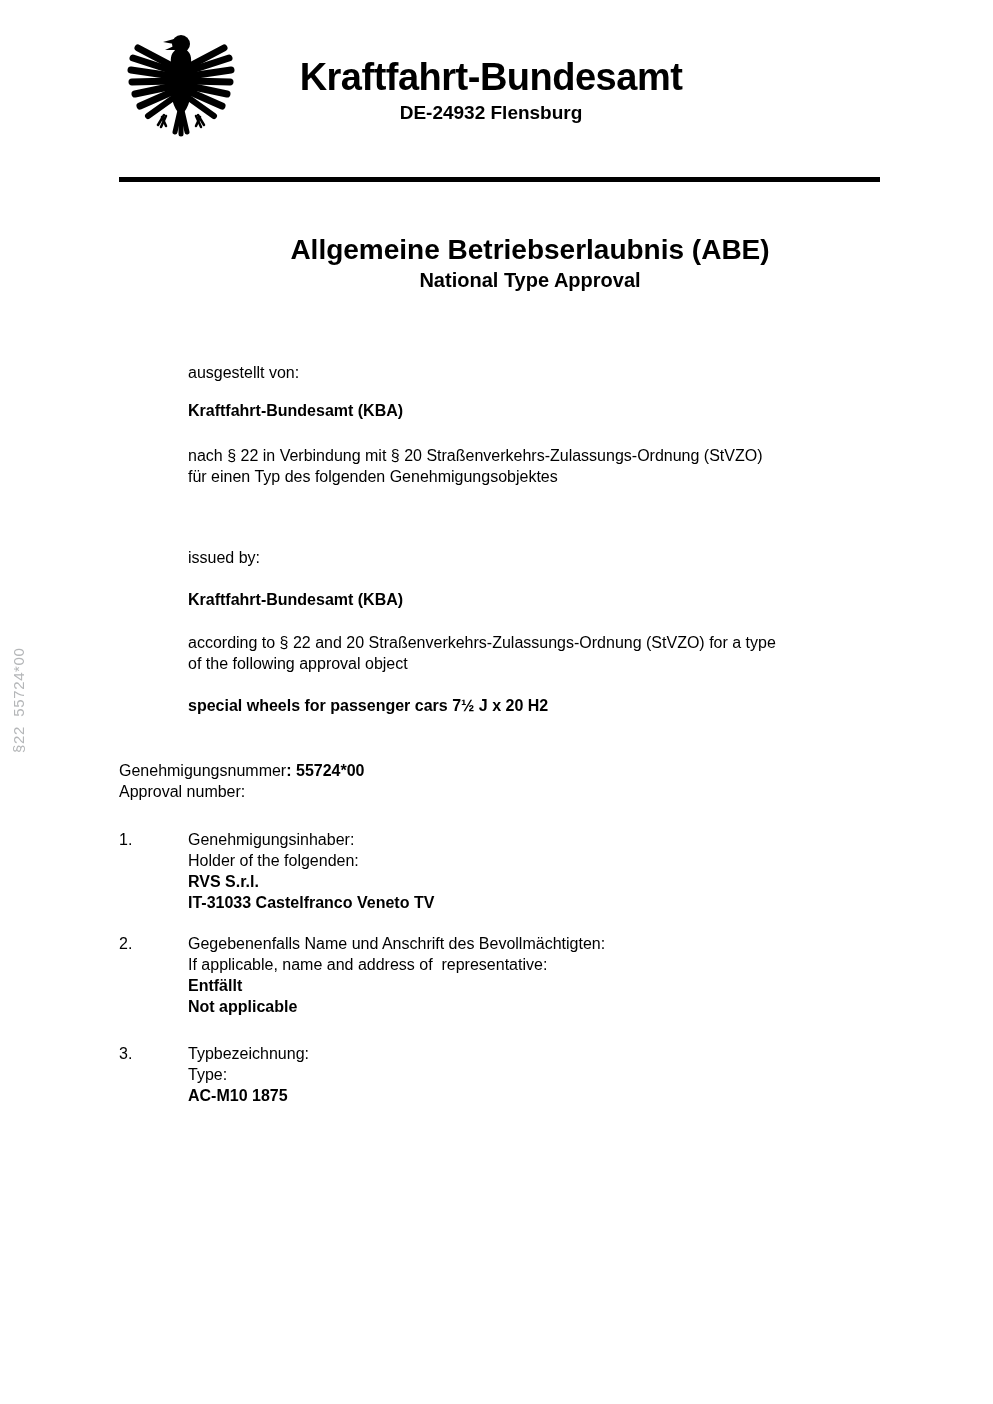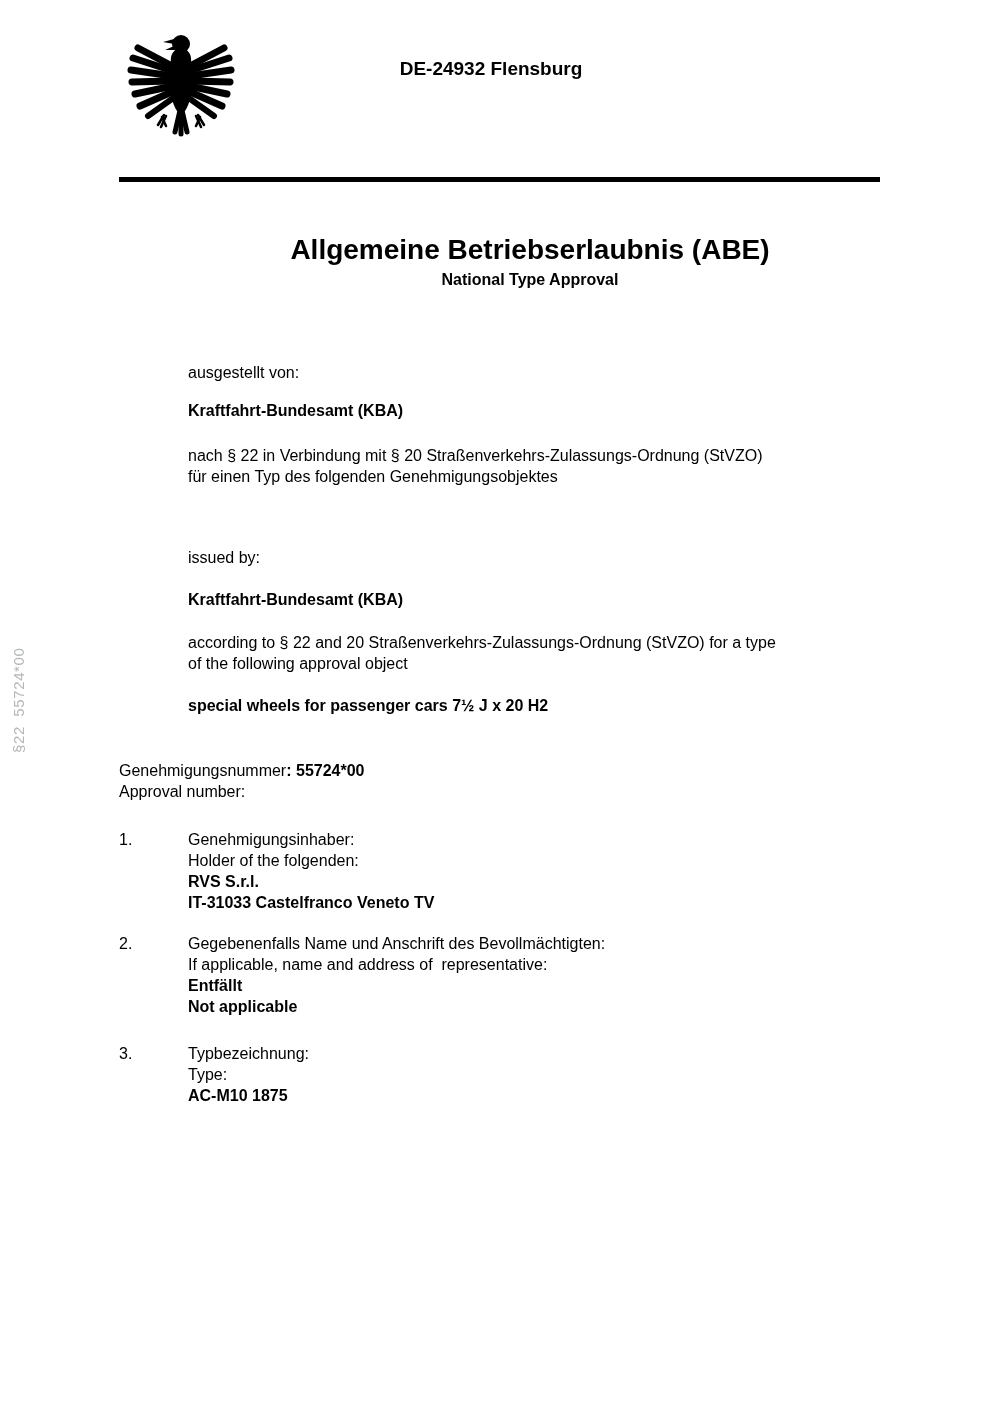--- a/index.html
+++ b/index.html
@@ -35,21 +35,21 @@
   .header-text {
     position: absolute; left: 275px; top: 55px; width: 432px; text-align: center;
   }
   .agency-name { font-size: 38px; font-weight: bold; line-height: 44px; letter-spacing: -0.5px; }
   .agency-loc  { font-size: 19px; font-weight: bold; line-height: 24px; margin-top: 2px; }
   .rule { position: absolute; left: 119px; top: 177px; width: 761px; height: 5px; background: #000; }
 
   
   .doc-title { position: absolute; left: 188px; top: 233px; width: 684px; text-align: center; }
   .doc-title-de { font-size: 28px; font-weight: bold; line-height: 34px; }
-  .doc-title-en { font-size: 16px; font-weight: bold; line-height: 26px; }
+  .doc-title-en { font-size: 20px; font-weight: bold; line-height: 26px; }
 
   
   .bodytext { font-size: 16px; line-height: 21px; }
   .col { left: 188px; width: 684px; }
 
   .num-block { left: 119px; width: 760px; display: flex; }
   .num-cell { width: 69px; flex: 0 0 69px; }
   .approval { left: 119px; width: 760px; }
 </style>
 </head>
@@ -96,20 +96,21 @@
       <path d="M55,18 C47,18 44,24 45,32 C43,44 43,56 46,68 C48,76 51,81 55,84 C59,81 62,76 64,68 C67,56 67,44 65,32 C66,24 63,18 55,18 Z" fill="#000"></path>
 
       <circle cx="55" cy="13" r="9" fill="#000"></circle>
 
       <path d="M48,8 L37,11 L48,13 Z" fill="#000"></path>
       <path d="M48,15 L39,19 L49,19 Z" fill="#000"></path>
     </svg>
   </div>
 
   <div class="header-text">
+    <div class="agency-name">Kraftfahrt-Bundesamt</div>
     <div class="agency-loc">DE-24932 Flensburg</div>
   </div>
 
   <div class="rule"></div>
 
   <div class="doc-title">
     <div class="doc-title-de">Allgemeine Betriebserlaubnis (ABE)</div>
     <div class="doc-title-en">National Type Approval</div>
   </div>
 

